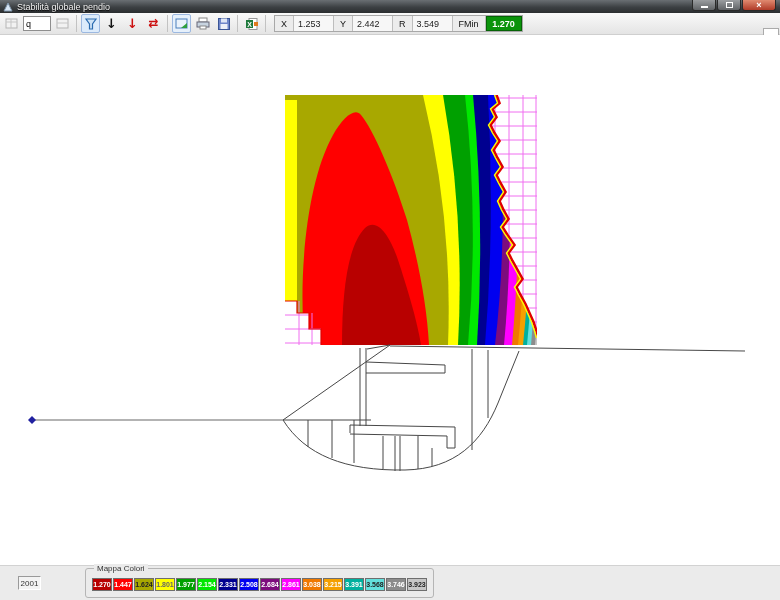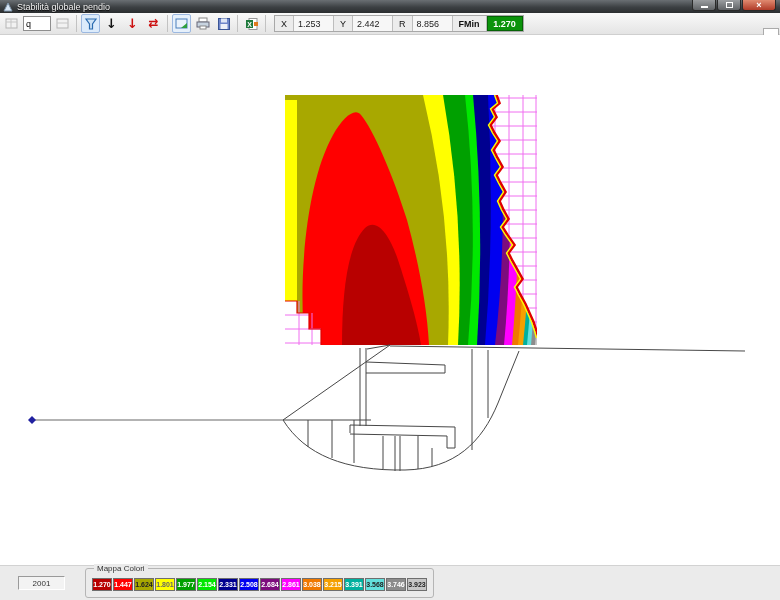--- a/index.html
+++ b/index.html
@@ -44,21 +44,21 @@
     background:#fff;border:1px solid #aaa;}
 
   
   .canvas{position:absolute;left:0;top:35px;width:780px;height:530px;background:#fff;}
   .map-svg{position:absolute;left:285px;top:60px;}      
   .section-svg{position:absolute;left:0;top:300px;}     
 
   
   .statusbar{position:absolute;left:0;top:565px;width:780px;height:35px;
     background:#ebebeb;border-top:1px solid #d2d2d2;}
-  .year-field{position:absolute;left:18px;top:10px;width:47px;height:14px;
+  .year-field{position:absolute;left:18px;top:10px;width:23px;height:14px;
     border:1px solid;border-color:#9a9a9a #ffffff #ffffff #9a9a9a;background:#f3f3f3;
     font-size:8px;color:#333;text-align:center;line-height:13px;}
   .legend-box{position:absolute;left:85px;top:2px;width:349px;height:30px;
     border:1px solid #b5b5b5;border-radius:3px;padding-left:8px;}
   .legend-title{position:absolute;left:8px;top:-5px;background:#ebebeb;padding:0 3px;
     font-size:8px;color:#333;line-height:9px;}
   .legend-row{position:absolute;left:6px;top:9px;display:flex;gap:1px;}
   .swatch{display:inline-block;width:20px;height:13px;line-height:12px;text-align:center;
     font-size:7px;font-weight:bold;border:1px solid #6e6e6e;}
 </style>
@@ -146,22 +146,22 @@
       </svg>
     </div>
     <div class="tsep"></div>
 
     <div class="readout">
       <span class="ro-label">X</span>
       <span class="ro-value">1.253</span>
       <span class="ro-label">Y</span>
       <span class="ro-value">2.442</span>
       <span class="ro-label">R</span>
-      <span class="ro-value">8.856</span>
-      <span class="ro-label" style="font-weight:bold;">FMin</span>
+      <span class="ro-value">3.549</span>
+      <span class="ro-label" style="font-weight:normal;">FMin</span>
       <span class="fmin-value" style="background: rgb(11, 147, 11);">1.270</span>
     </div>
     <div class="corner-box"></div>
   </div>
 
   <div class="canvas">
 
     <svg class="map-svg" width="252" height="250" viewBox="0 0 252 250">
       <defs>
         <clipPath id="mapclip">

